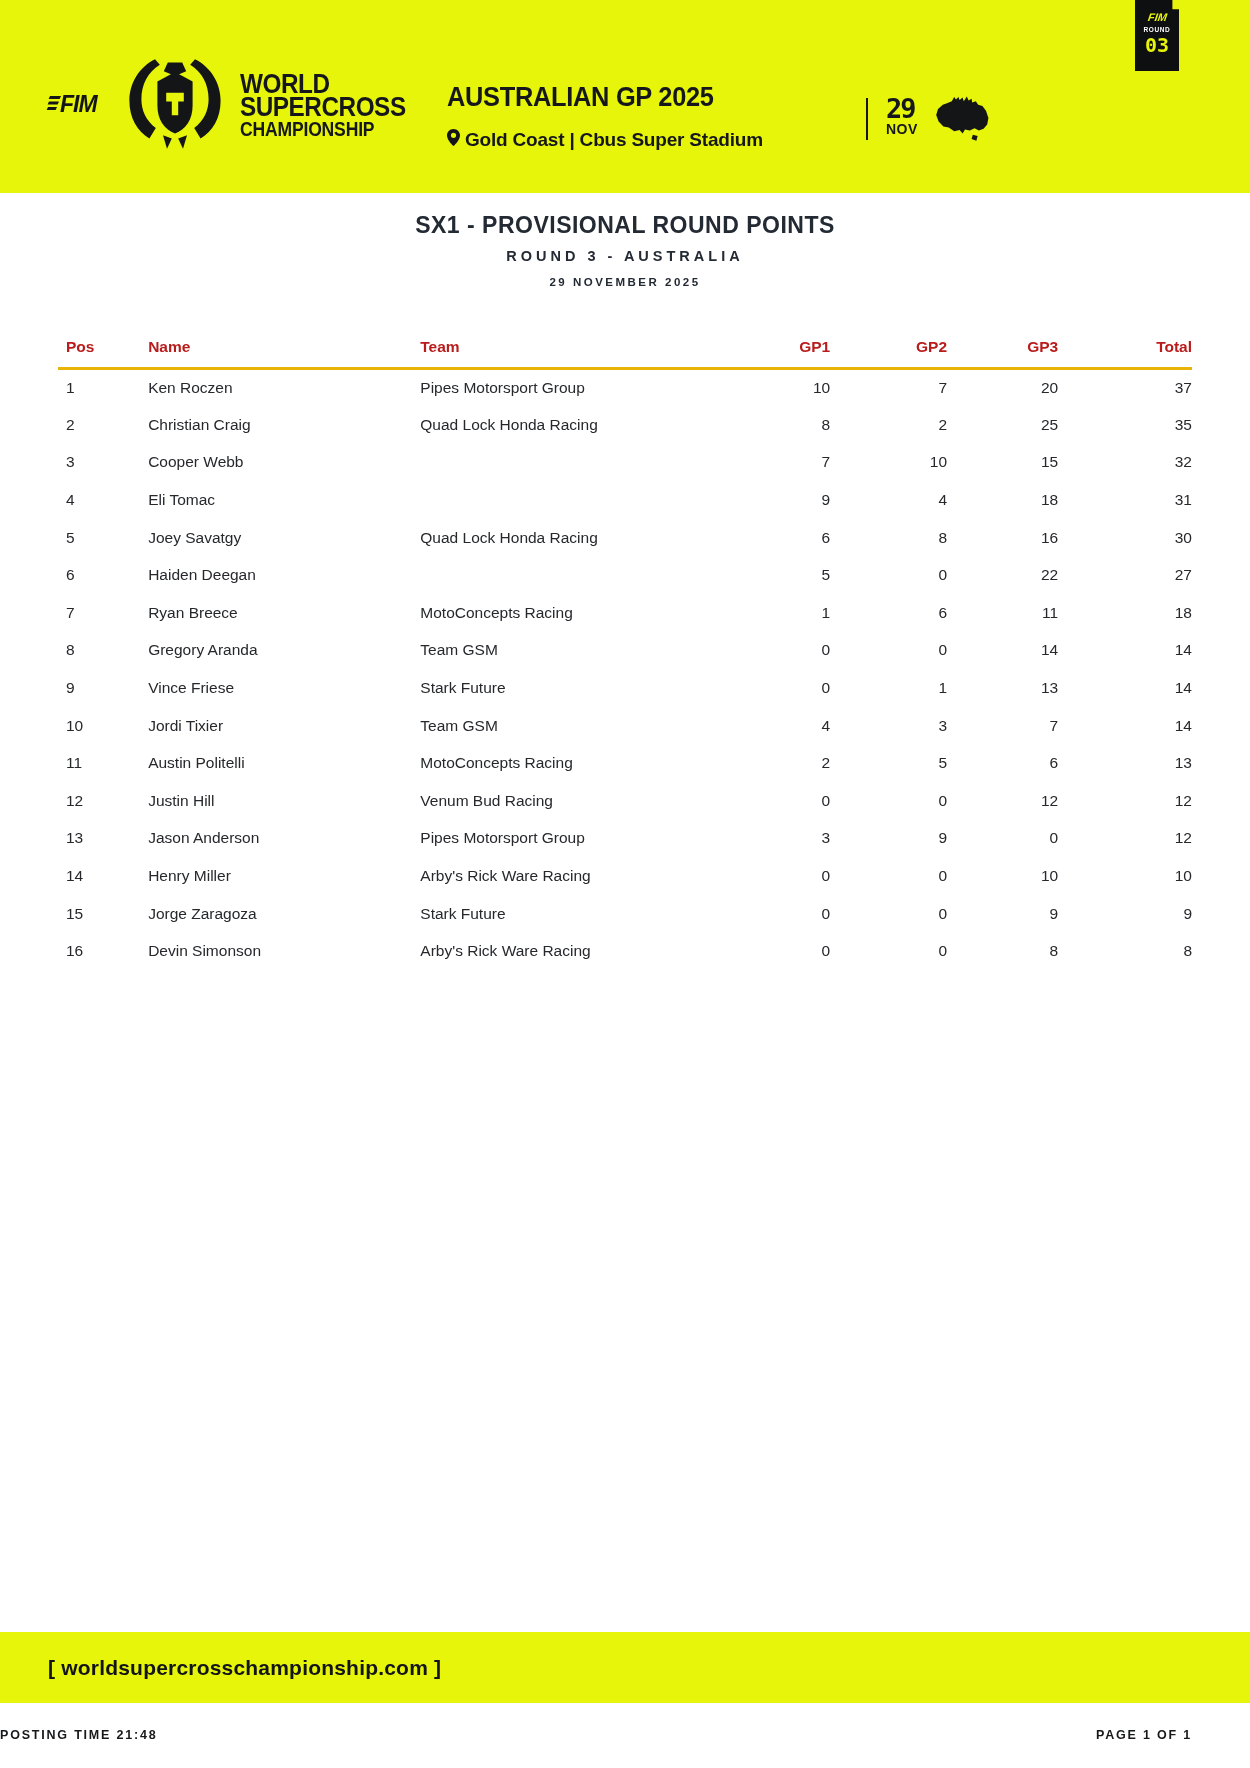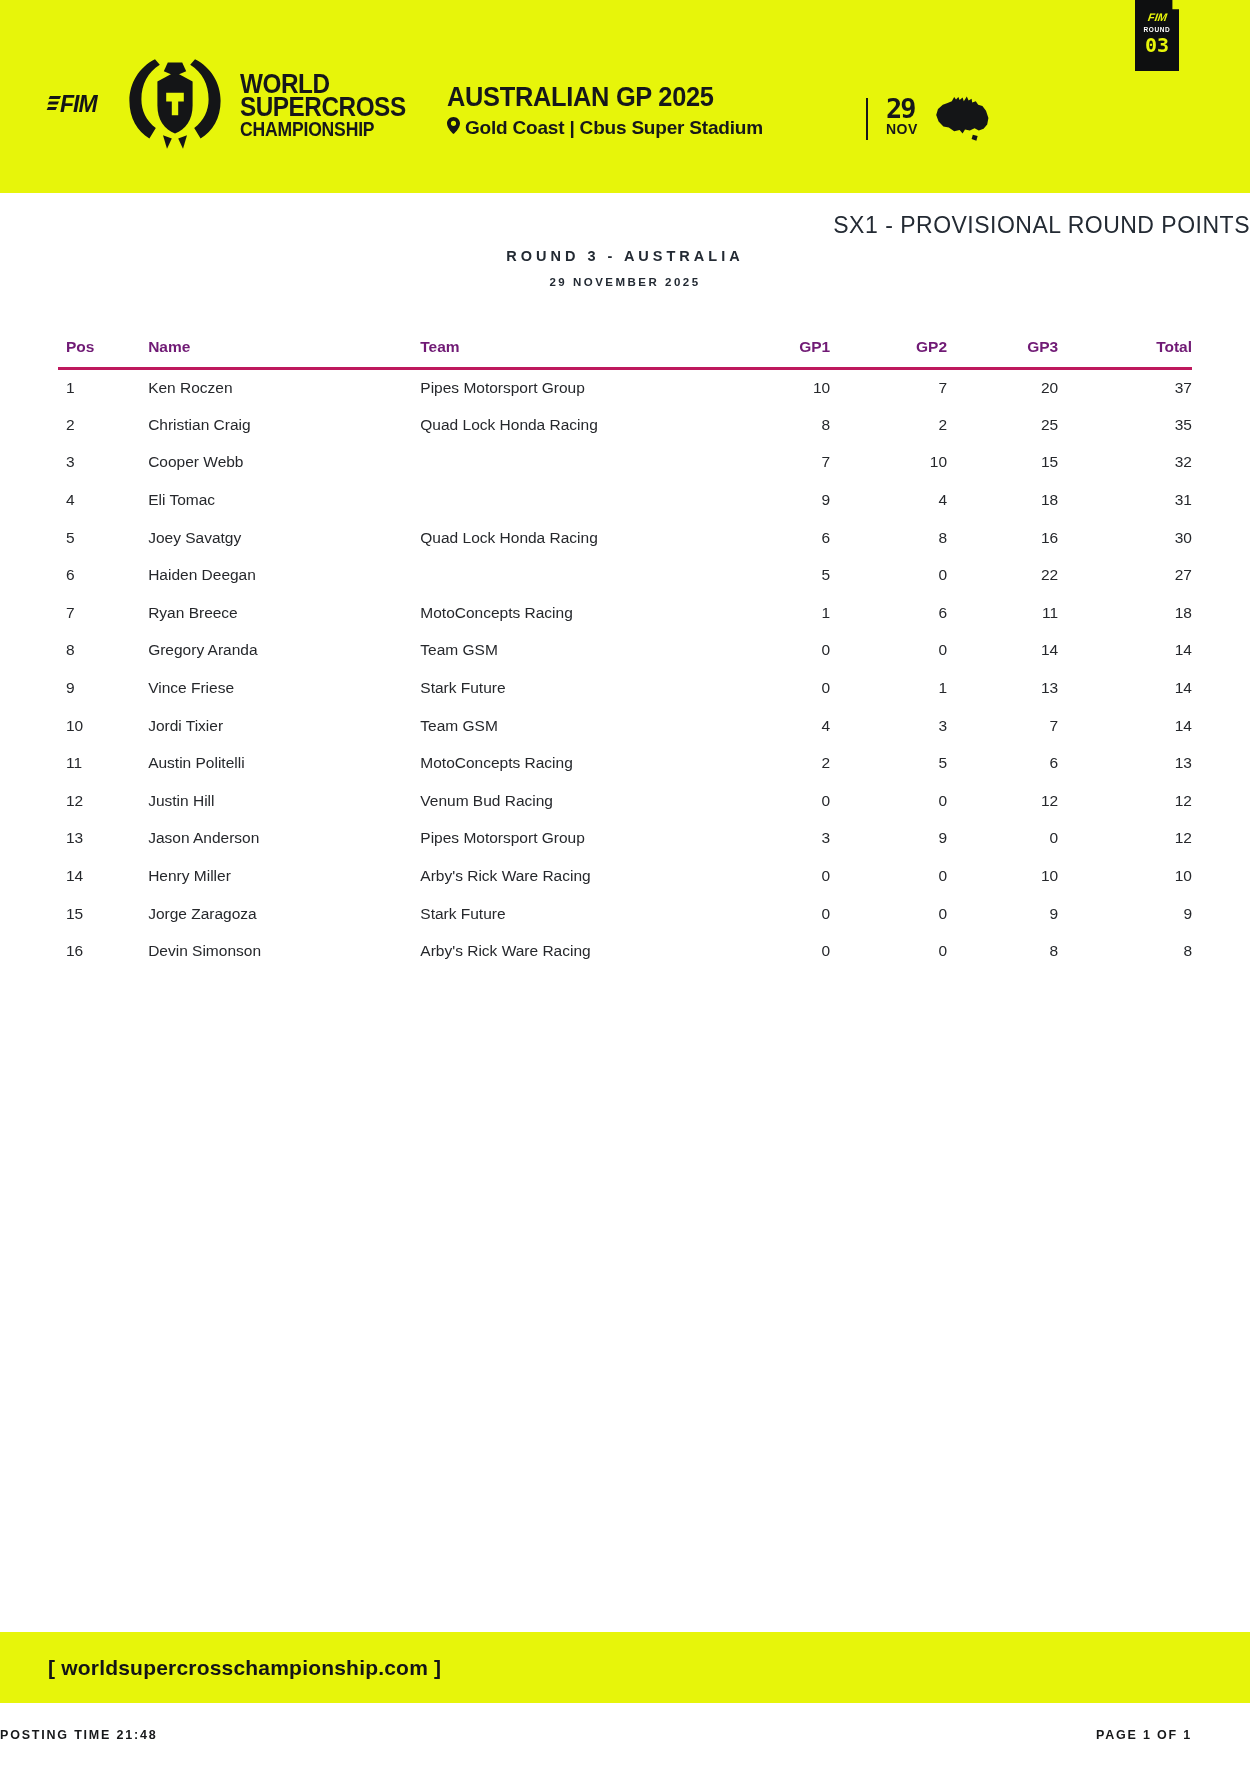--- a/index.html
+++ b/index.html
@@ -36,21 +36,21 @@
   .brand-line-small{font-size:19.5px;line-height:21px;letter-spacing:-.2px;}
 
   .event-block{position:absolute;left:447px;top:82px;}
   .event-title{
     display:inline-block;
     font-size:27px;font-weight:800;letter-spacing:-.3px;
     transform:scaleX(.94);transform-origin:left center;
     white-space:nowrap;color:var(--ink);
   }
   .event-location{
-    display:flex;align-items:center;gap:5px;margin-top:4px;
+    display:flex;align-items:center;gap:5px;margin-top:16px;
     font-size:19px;font-weight:600;letter-spacing:-.2px;color:var(--ink);
     white-space:nowrap;
   }
 
   .date-separator{
     position:absolute;left:866px;top:98px;width:2px;height:42px;
     background:var(--ink);
   }
   .date-block{position:absolute;left:886px;top:96px;line-height:1;}
   .date-day{
@@ -84,39 +84,39 @@
     color:var(--yellow);font-weight:bold;font-size:20px;line-height:22px;
     margin-top:1px;
     text-align:center;
   }
 
   
   .title-block{
     position:absolute;top:212px;left:0;width:1250px;
     text-align:center;color:#232a33;
   }
-  .doc-title{font-size:23px;font-weight:400;letter-spacing:.5px;text-align:right;}
+  .doc-title{font-size:23px;font-weight:700;letter-spacing:.5px;}
   .doc-subtitle{margin-top:9px;font-size:14.5px;font-weight:800;letter-spacing:4px;}
   .doc-date{margin-top:12px;font-size:11.5px;font-weight:800;letter-spacing:2.5px;}
 
   
   .results{position:absolute;top:334px;left:58px;width:1134px;}
   table{width:100%;border-collapse:collapse;table-layout:fixed;}
   col.c-pos{width:7.95%;}
   col.c-name{width:24%;}
   col.c-team{width:25.75%;}
   col.c-gp1{width:10.4%;}
   col.c-gp2{width:10.3%;}
   col.c-gp3{width:9.8%;}
   col.c-total{width:11.8%;}
   thead th{
-    font-size:15.5px;font-weight:700;color:#701a75;
+    font-size:15.5px;font-weight:700;color:#b91c1c;
     text-align:left;vertical-align:bottom;
     padding:4px 0 11px 0;
-    border-bottom:3px solid #be185d;
+    border-bottom:3px solid #eab308;
     white-space:nowrap;
   }
   thead th.first, tbody td.first{padding-left:8px;}
   thead th.num{text-align:right;}
   tbody td{
     height:37.6px;font-size:15.5px;color:var(--row-ink);
     vertical-align:middle;white-space:nowrap;overflow:hidden;
   }
   tbody td.num{text-align:right;}
 

